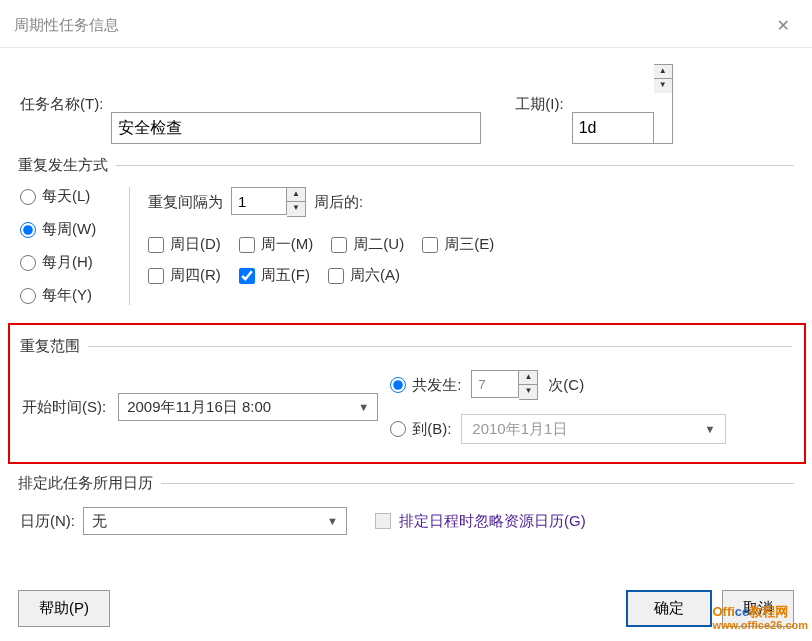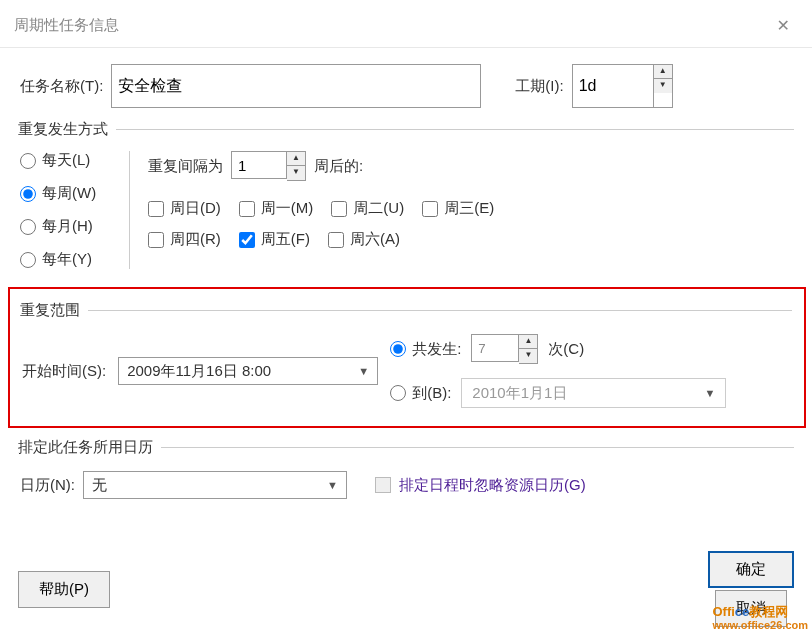--- a/index.html
+++ b/index.html
@@ -38,22 +38,23 @@
       align-items: center;
       margin-bottom: 12px;
       gap: 8px;
     }
     .label { color: #333; }
     input.textinput {
       border: 1px solid #999;
       padding: 4px 6px;
       font-size: 16px;
       font-family: inherit;
-      height: 44px;
-      background: #fff;
+      height: 32px;
+      background: #fff;
+      margin-top: 48px;
     }
     .task-name-input { width: 370px; }
     .duration-input { width: 82px; }
     .spinner-wrap {
       display: flex;
       align-items: stretch;
     }
     .spinner-btns {
       display: flex;
       flex-direction: column;
@@ -203,23 +204,22 @@
       font-size: 15px;
       cursor: pointer;
       font-family: inherit;
     }
     .btn.ok {
       border: 2px solid #0a5aa8;
       padding: 7px 26px;
     }
     .footer-right {
       display: flex;
-      gap: 2px;
-      align-items: center;
-      flex-direction: column;
+      gap: 10px;
+      align-items: center;
     }
     .watermark {
       position: absolute;
       right: 4px;
       bottom: 10px;
       font-size: 13px;
       font-weight: bold;
       text-align: left;
       line-height: 1.1;
       pointer-events: none;

